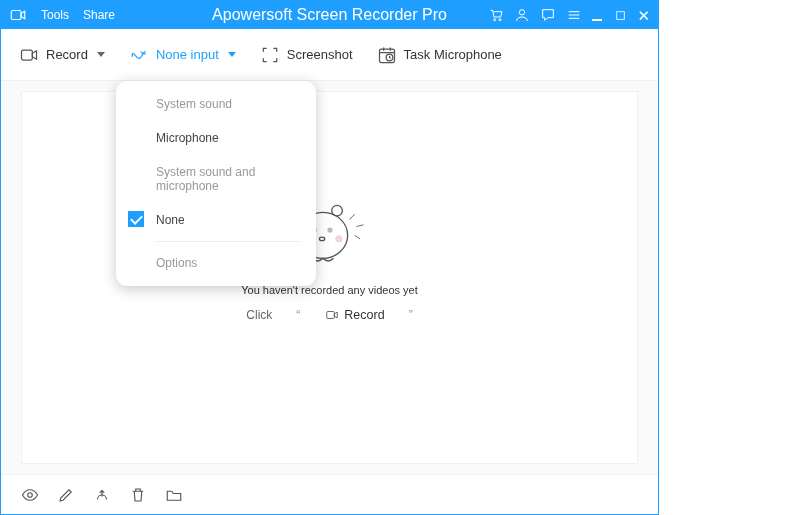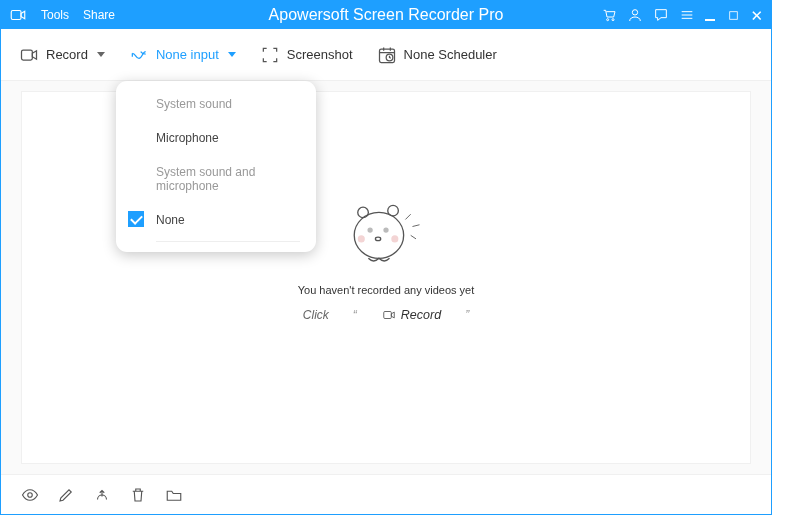--- a/index.html
+++ b/index.html
@@ -1,17 +1,17 @@
 <!DOCTYPE html>
 <html><head>
 <meta charset="utf-8">
 <style>
   * { box-sizing: border-box; margin: 0; padding: 0; font-family: -apple-system, BlinkMacSystemFont, "Segoe UI", Arial, sans-serif; }
   html, body { width: 800px; height: 515px; overflow: hidden; background: #fff; }
-  .window { width: 772px; height: 515px; border: 1px solid #1e9fff; display: flex; flex-direction: column; position: relative; }
+  .window { width: 659px; height: 515px; border: 1px solid #1e9fff; display: flex; flex-direction: column; position: relative; }
   .titlebar { height: 28px; background: #1e9fff; display: flex; align-items: center; color: #fff; font-size: 12px; padding: 0 8px; position: relative; }
   .titlebar-left { display: flex; align-items: center; gap: 14px; }
   .titlebar-logo { display: flex; align-items: center; }
   .titlebar-title { position: absolute; left: 0; right: 0; text-align: center; font-size: 16px; pointer-events: none; }
   .titlebar-right { margin-left: auto; display: flex; align-items: center; gap: 10px; }
   .titlebar-right svg, .titlebar-left svg { stroke: #fff; }
   .titlebar .tmenu { cursor: pointer; }
   .titlebar .ticon { cursor: pointer; display:flex; align-items:center; }
   .min-icon { width:12px; height:12px; display:flex; align-items:flex-end;}
   .min-icon::before{content:""; width:10px; height:2px; background:#fff;}
@@ -21,21 +21,21 @@
   .tbtn { display: flex; align-items: center; gap: 7px; cursor: pointer; }
   .tbtn.active { color: #1e9fff; }
   .tbtn.active svg { stroke: #1e9fff; }
   .caret { width:0;height:0;border-left:4px solid transparent;border-right:4px solid transparent;border-top:5px solid #666; margin-left:2px;}
   .tbtn.active .caret{border-top-color:#1e9fff;}
   
   .content { flex:1; background:#fafafa; padding:10px 20px; position:relative; }
   .content-inner { width:100%; height:100%; background:#fff; border:1px solid #f0f0f0; display:flex; flex-direction:column; align-items:center; justify-content:center; color:#666; }
   .mascot { margin-top:-40px; margin-bottom:12px; }
   .empty-title { font-size:11px; color:#333; margin-bottom:12px; }
-  .empty-sub { font-size:12px; color:#666; display:flex; align-items:flex-start; gap:24px;font-style:italic; }
+  .empty-sub { font-size:12px; color:#666; display:flex; align-items:flex-start; gap:24px; }
   .empty-sub .quote{color:#999;}
   .mini-rec { display:inline-flex; align-items:center; gap:4px; color:#333; font-size:12.5px;}
   
   .dropdown { position:absolute; left:115px; top:80px; width:200px; background:#fff; box-shadow:0 3px 14px rgba(0,0,0,.22); padding:6px 0; font-size:12px; color:#444; z-index:10;border-radius:11px; }
   .dropdown .item { padding:10px 16px 10px 40px; cursor:pointer; position:relative; }
   .dropdown .item.muted { color:#999; }
   .dropdown .item .chk { position:absolute; left:12px; top:8px; width:16px; height:16px; background:#1e9fff; display:flex; align-items:center;justify-content:center;}
   .dropdown .item .chk::after{content:"";width:5px;height:9px;border:solid #fff;border-width:0 2px 2px 0;transform:rotate(45deg);margin-top:-2px;}
   .dropdown .sep { height:1px; background:#eee; margin:4px 16px 4px 40px; }
   
@@ -121,21 +121,21 @@
         </svg>
       <span>Screenshot</span>
     </div>
     <div class="tbtn">
       <svg width="20" height="20" viewBox="0 0 24 24">
           <rect x="3" y="5" width="18" height="16" rx="2"></rect>
           <path d="M3 9h18M8 3v4M16 3v4"></path>
           <circle cx="15" cy="15" r="4"></circle>
           <path d="M15 13v2l1.5 1"></path>
         </svg>
-      <span>None Scheduler</span>
+      <span>Task Microphone</span>
     </div>
   </div>
 
   <div class="content">
     <div class="content-inner">
       <div class="mascot">
         <svg width="90" height="75" viewBox="0 0 100 85" stroke="#bbb" stroke-width="1.3">
           <ellipse cx="42" cy="48" rx="28" ry="26"></ellipse>
           <circle cx="32" cy="42" r="3" fill="#bbb" stroke="none"></circle>
           <circle cx="50" cy="42" r="3" fill="#bbb" stroke="none"></circle>
@@ -166,20 +166,21 @@
 
   <div class="dropdown">
     <div class="item muted">System sound</div>
     <div class="item">Microphone</div>
     <div class="item muted">System sound and microphone</div>
     <div class="item">
       <span class="chk"></span>
       <span>None</span>
     </div>
     <div class="sep"></div>
+    <div class="item muted">Options</div>
   </div>
 
   <div class="footer">
     <span class="ficon">
         <svg width="18" height="18" viewBox="0 0 24 24">
           <path d="M2 12s4-7 10-7 10 7 10 7-4 7-10 7S2 12 2 12z"></path>
           <circle cx="12" cy="12" r="3"></circle>
         </svg>
       </span>
     <span class="ficon">

